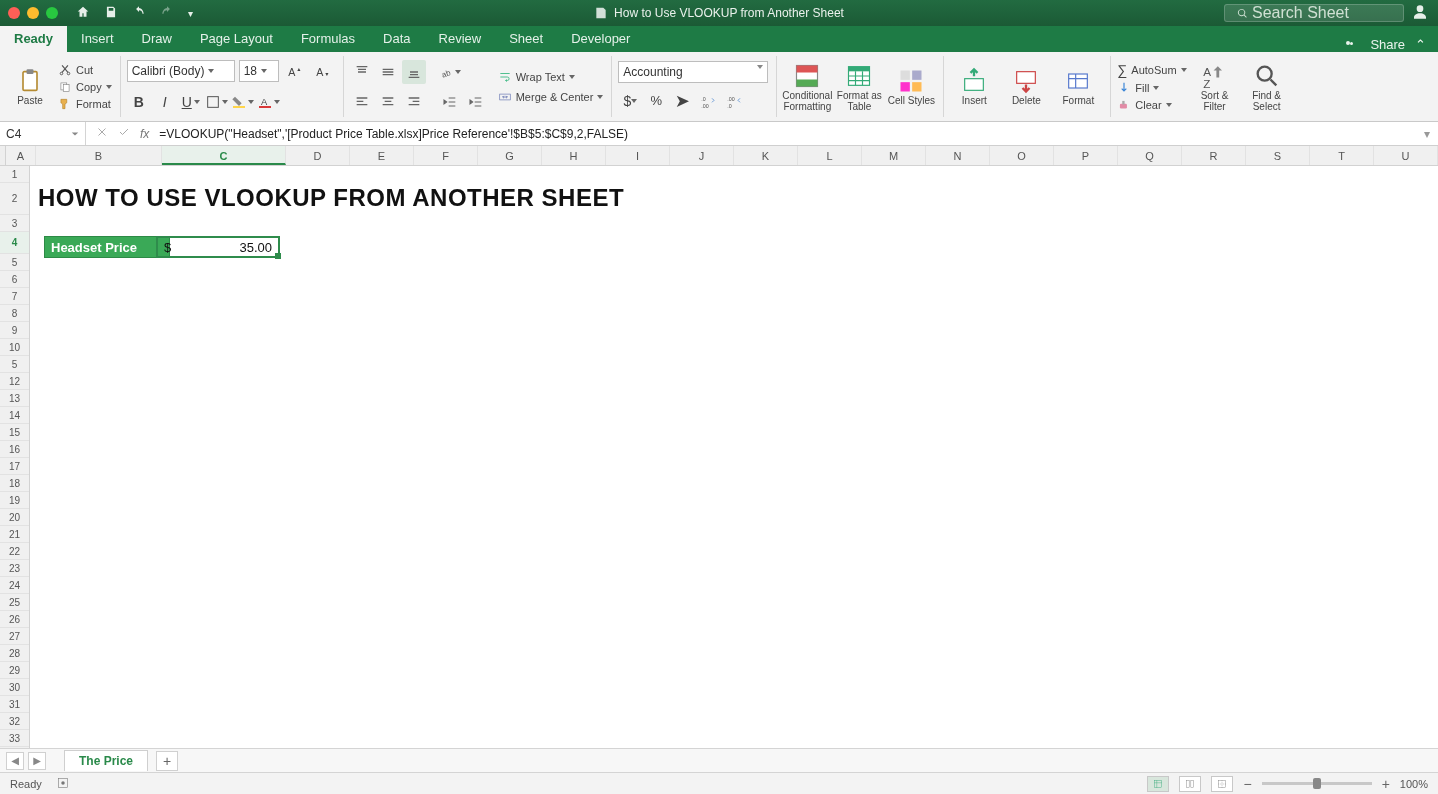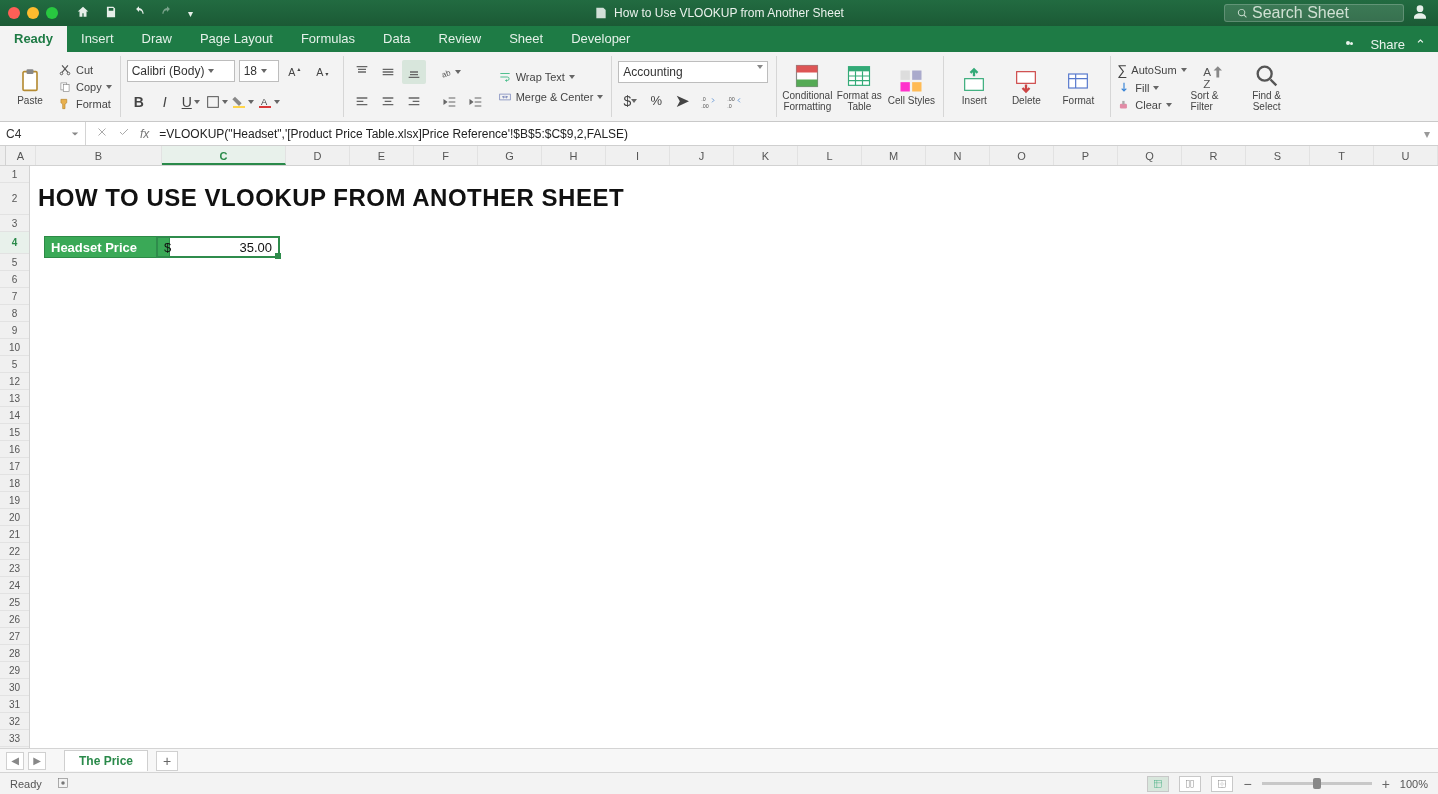--- a/index.html
+++ b/index.html
@@ -411,21 +411,21 @@
           <span>Clear</span>
           <span class="chev"></span>
         </div>
     </div>
     <div class="bigbtn">
         <svg viewBox="0 0 24 24">
           <text x="2" y="12" font-size="10" fill="#555">A</text>
           <text x="2" y="22" font-size="10" fill="#555">Z</text>
           <path d="M14 4l6 6h-4v10h-4V10h-4z" fill="#888" transform="scale(0.6) translate(10,2)"></path>
         </svg>
-        <span style="text-align:left;line-height:1.1;">Sort &amp; Filter</span>
+        <span style="text-align:center;line-height:1.1;">Sort &amp; Filter</span>
       </div>
     <div class="bigbtn">
         <svg viewBox="0 0 24 24">
           <circle cx="10" cy="10" r="6" fill="none" stroke="#555" stroke-width="2"></circle>
           <path d="M15 15l5 5" stroke="#555" stroke-width="2"></path>
         </svg>
         <span style="text-align:center;line-height:1.1;">Find &amp; Select</span>
       </div>
   </div>
 </div>

